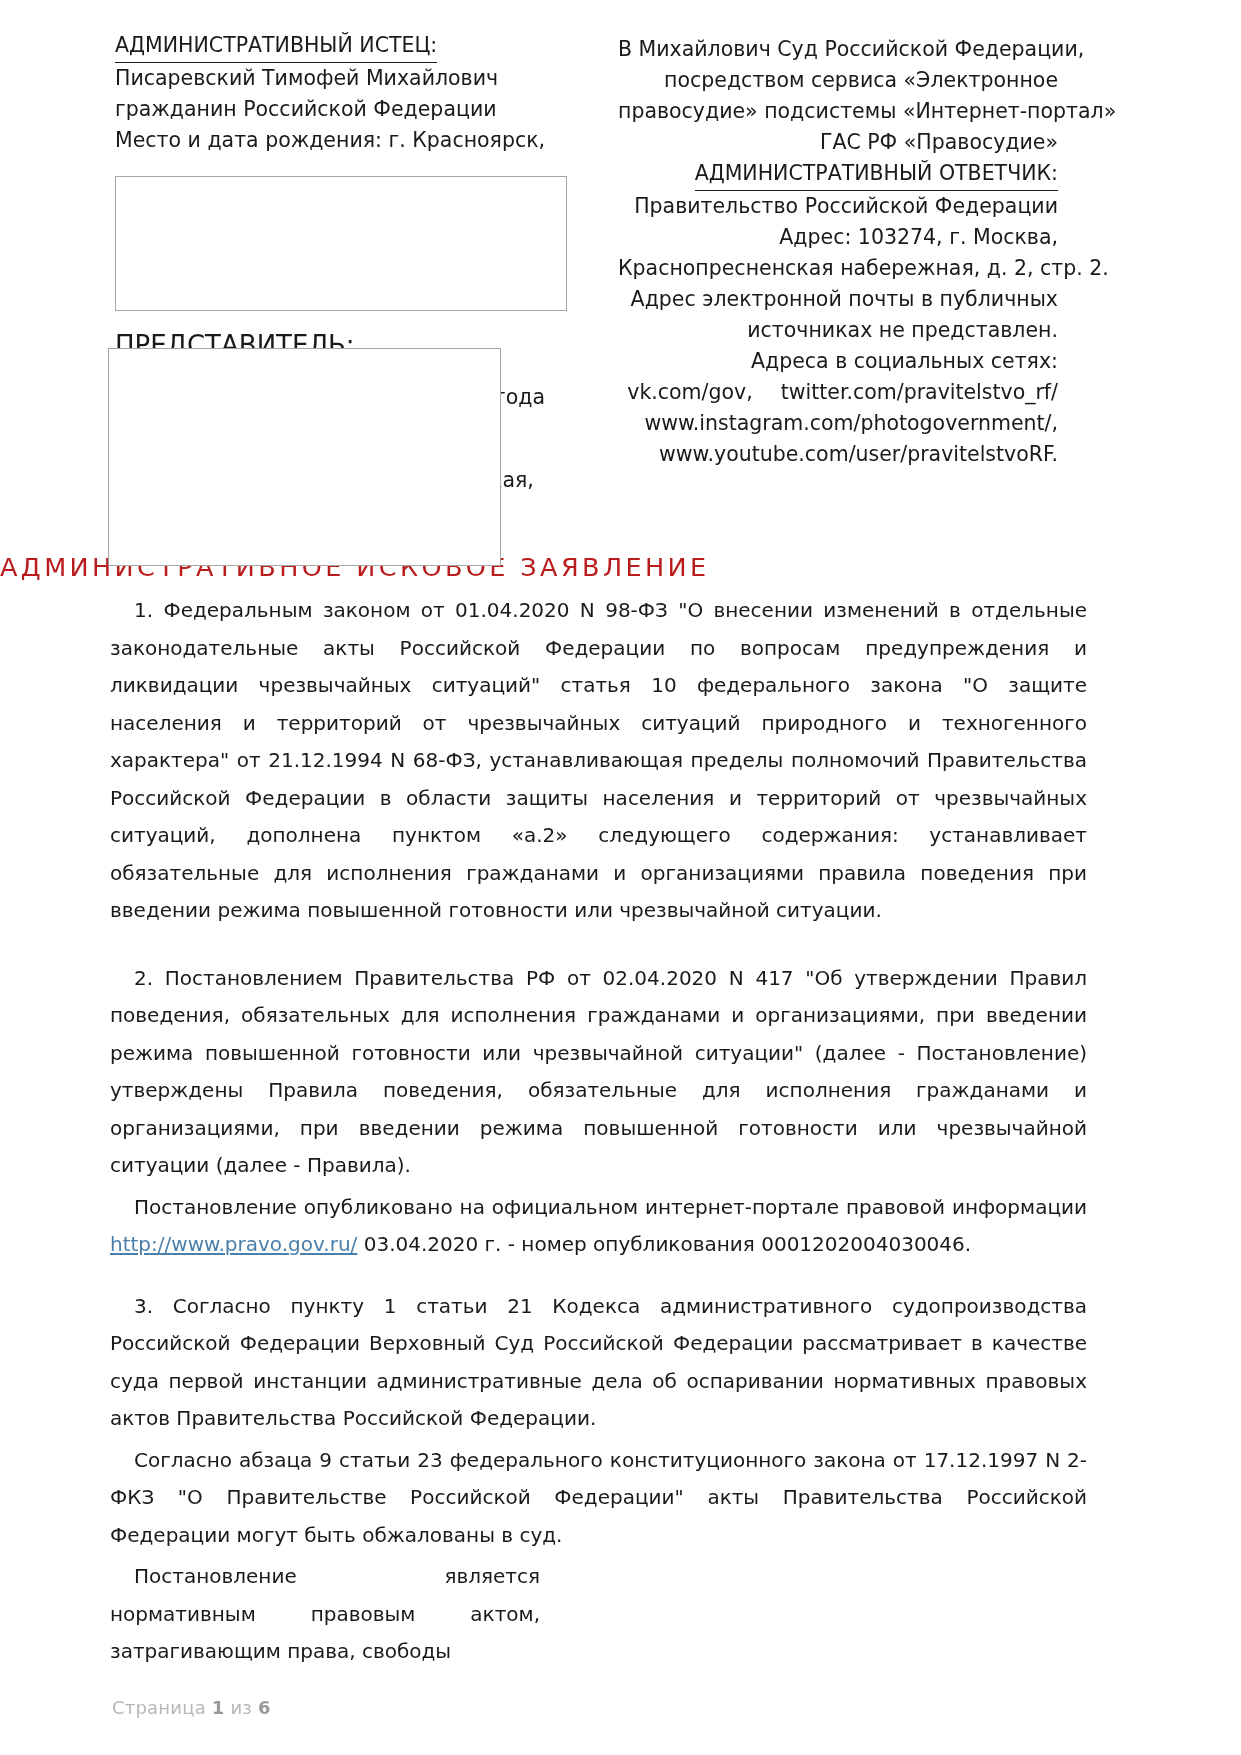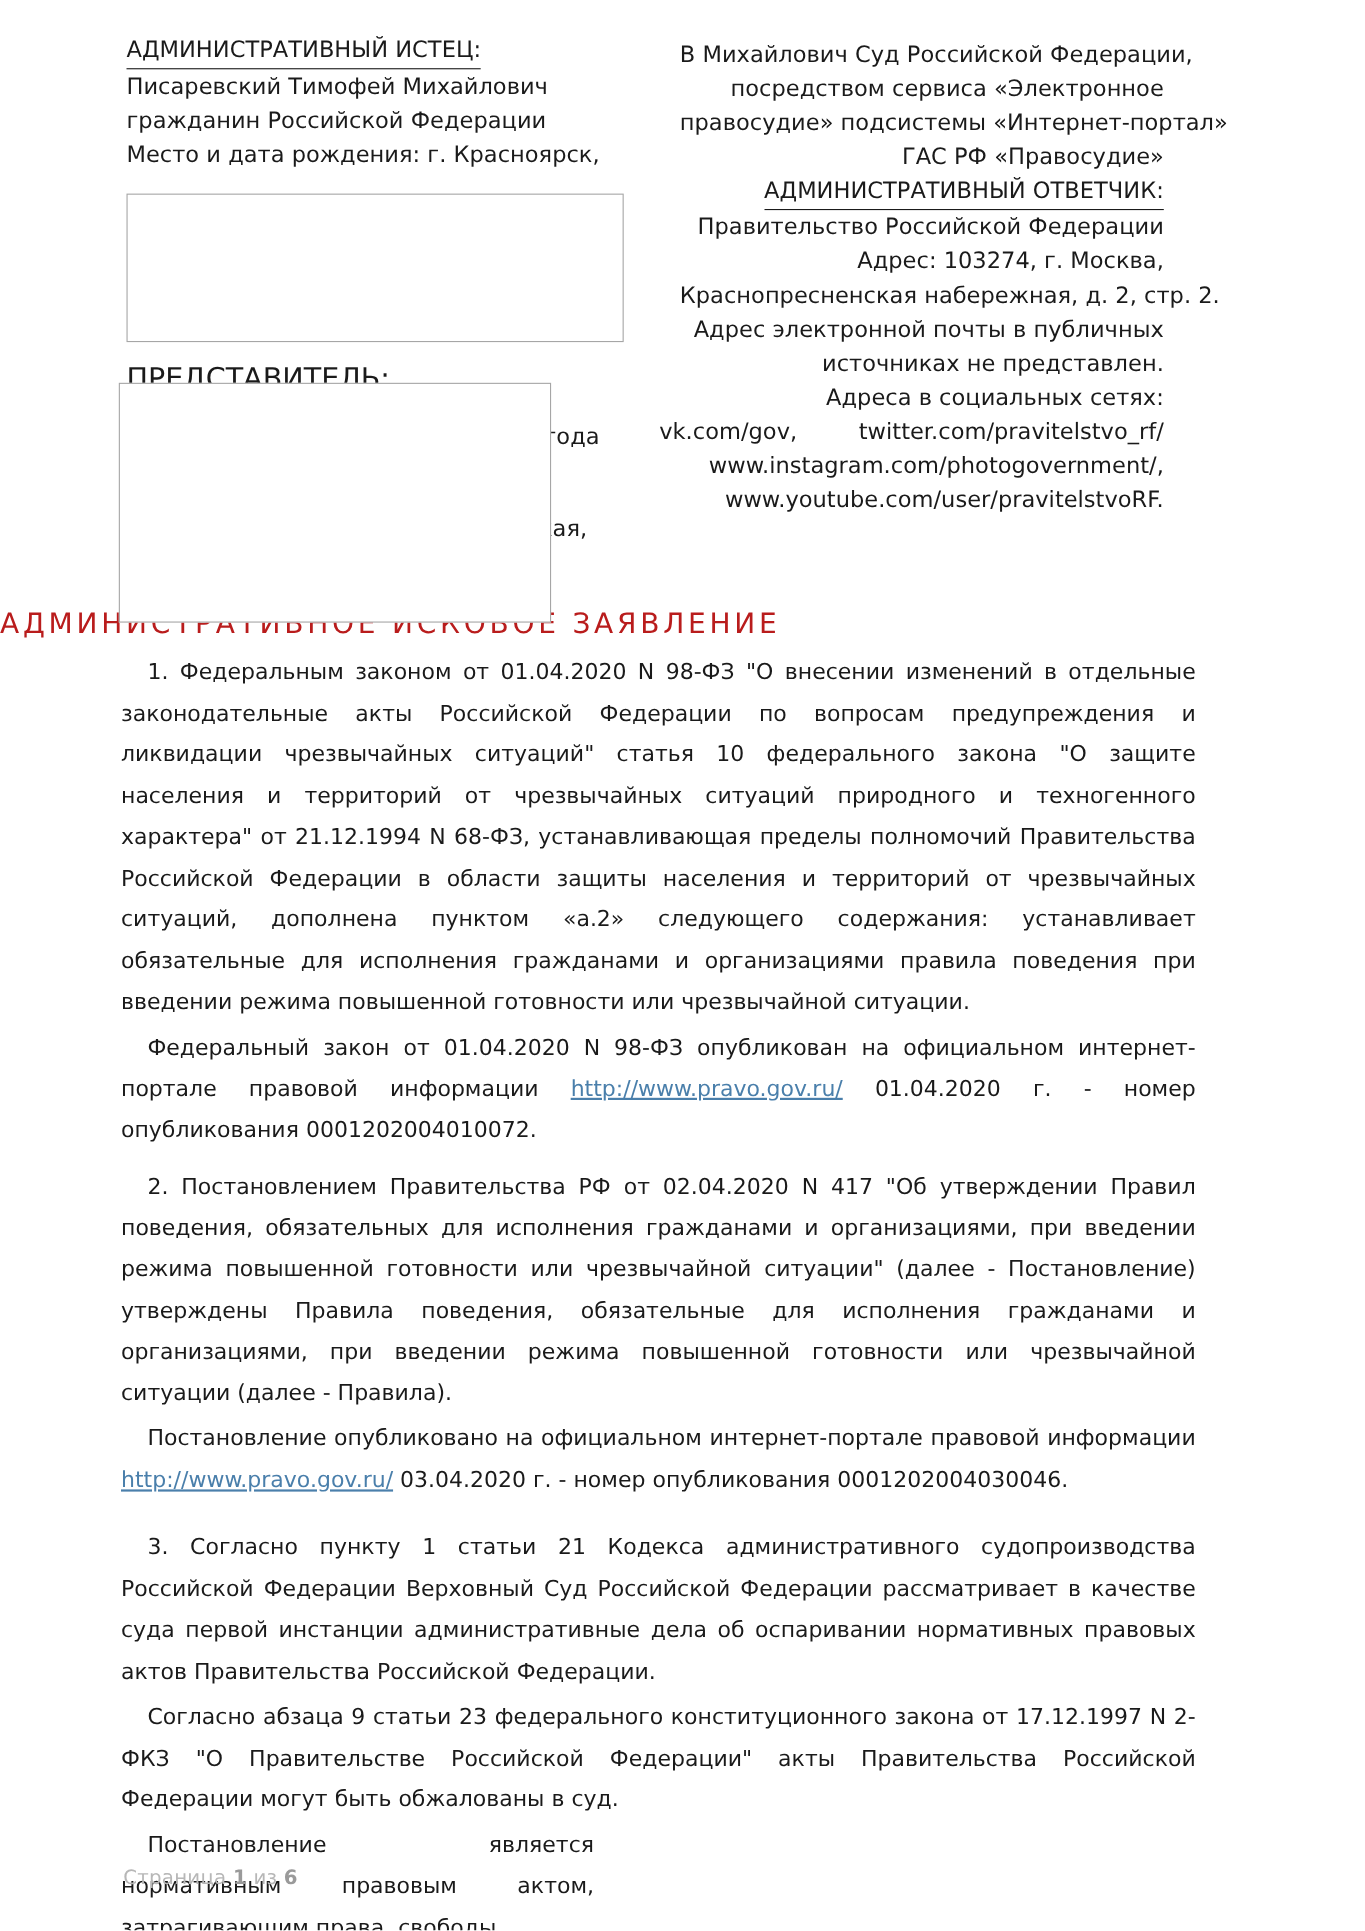--- a/index.html
+++ b/index.html
@@ -165,21 +165,21 @@
 
       <div class="line">
         <span class="lbl-underline">АДМИНИСТРАТИВНЫЙ ОТВЕТЧИК:</span>
       </div>
       <div class="line">Правительство Российской Федерации</div>
       <div class="line">Адрес: 103274, г. Москва,</div>
       <div class="line">Краснопресненская набережная, д. 2, стр. 2.</div>
       <div class="line">Адрес электронной почты в публичных</div>
       <div class="line">источниках не представлен.</div>
       <div class="line">Адреса в социальных сетях:</div>
-      <div class="line" style="display:flex; justify-content:flex-end; gap:56px;">
+      <div class="line" style="display:flex; justify-content:flex-end; gap:28px;">
         <span>vk.com/gov,</span>
         <span>twitter.com/pravitelstvo_rf/</span>
       </div>
       <div class="line">www.instagram.com/photogovernment/,</div>
       <div class="line">www.youtube.com/user/pravitelstvoRF.</div>
     </div>
 
     <span class="frag" id="frag-goda">года</span>
     <span class="frag" id="frag-kaya">кая,</span>
 
@@ -189,25 +189,22 @@
 
   <div class="doc-title">АДМИНИСТРАТИВНОЕ ИСКОВОЕ ЗАЯВЛЕНИЕ</div>
 
   <div class="body">
 
     <p class="para">
       <span>1.</span>
       <span>Федеральным законом от 01.04.2020 N 98-ФЗ "О внесении изменений в отдельные законодательные акты Российской Федерации по вопросам предупреждения и ликвидации чрезвычайных ситуаций" статья 10 федерального закона "О защите населения и территорий от чрезвычайных ситуаций природного и техногенного характера" от 21.12.1994 N 68-ФЗ, устанавливающая пределы полномочий Правительства Российской Федерации в области защиты населения и территорий от чрезвычайных ситуаций, дополнена пунктом «а.2» следующего содержания: устанавливает обязательные для исполнения гражданами и организациями правила поведения при введении режима повышенной готовности или чрезвычайной ситуации.</span>
     </p>
 
-    <p class="para">
-      <span>Федеральный закон от 01.04.2020 N 98-ФЗ опубликован на официальном интернет-портале правовой информации </span><a class="link" href="#">http://www.pravo.gov.ru/</a><span> 01.04.2020 г. - номер опубликования 0001202004010072.</span>
-    </p>
-
-    <p class="para" style="margin-top:14px;">
+
+    <p class="para" style="margin-top:30px;">
       <span>2.</span>
       <span>Постановлением Правительства РФ от 02.04.2020 N 417 "Об утверждении Правил поведения, обязательных для исполнения гражданами и организациями, при введении режима повышенной готовности или чрезвычайной ситуации" (далее - Постановление) утверждены Правила поведения, обязательные для исполнения гражданами и организациями, при введении режима повышенной готовности или чрезвычайной ситуации (далее - Правила).</span>
     </p>
 
     <p class="para">
       <span>Постановление опубликовано на официальном интернет-портале правовой информации </span><a class="link" href="#">http://www.pravo.gov.ru/</a><span> 03.04.2020 г. - номер опубликования 0001202004030046.</span>
     </p>
 
     <p class="para" style="margin-top:24px;">
       <span>3.</span>

